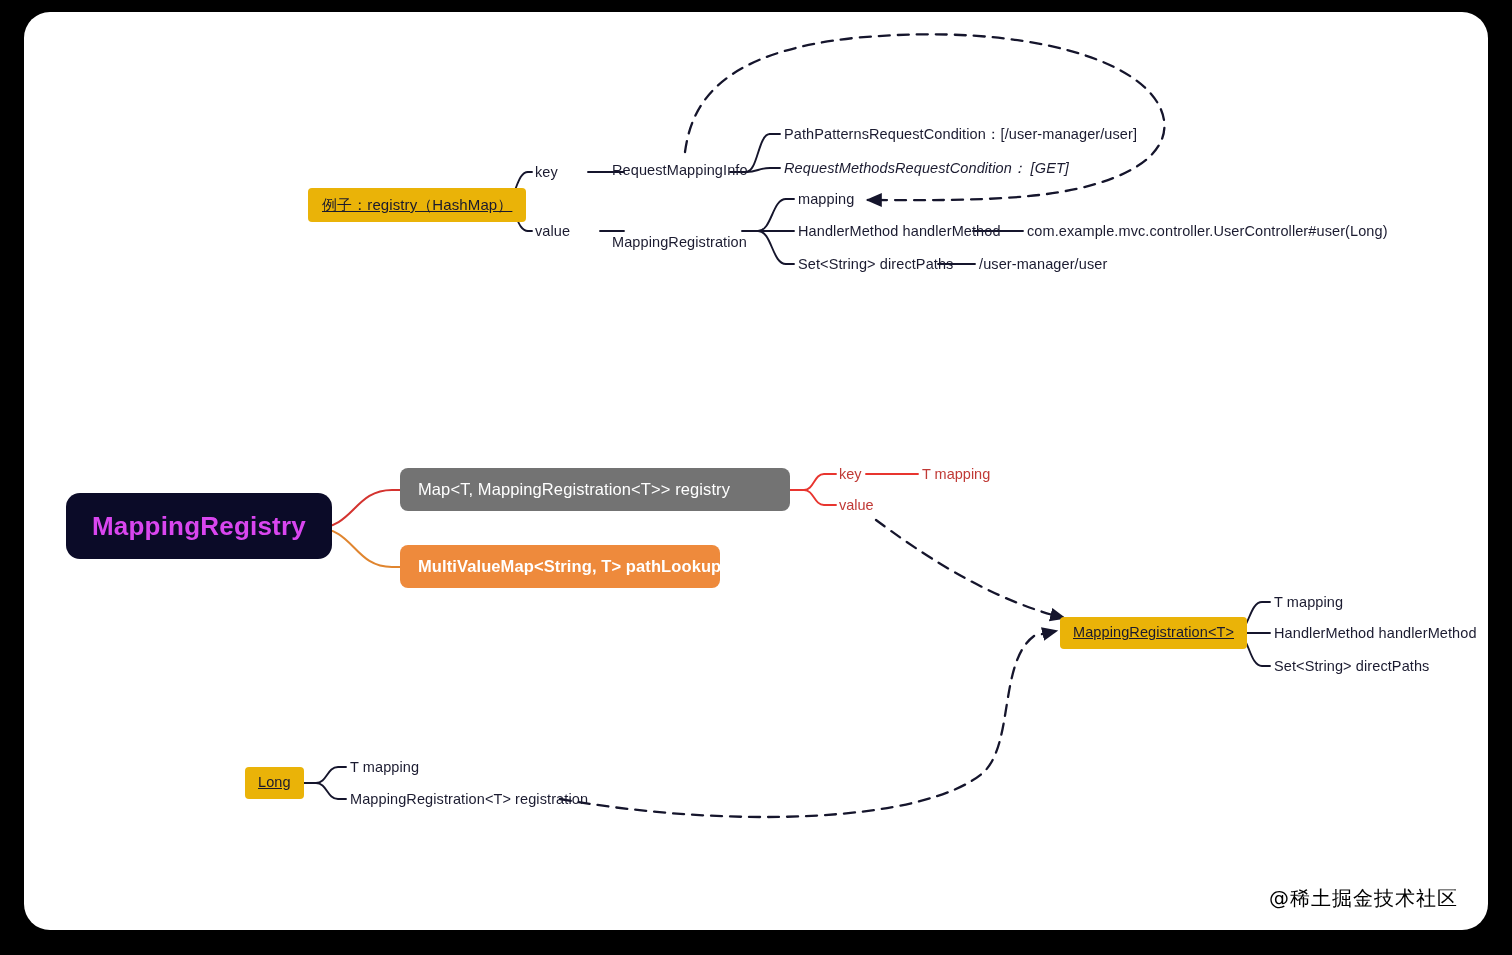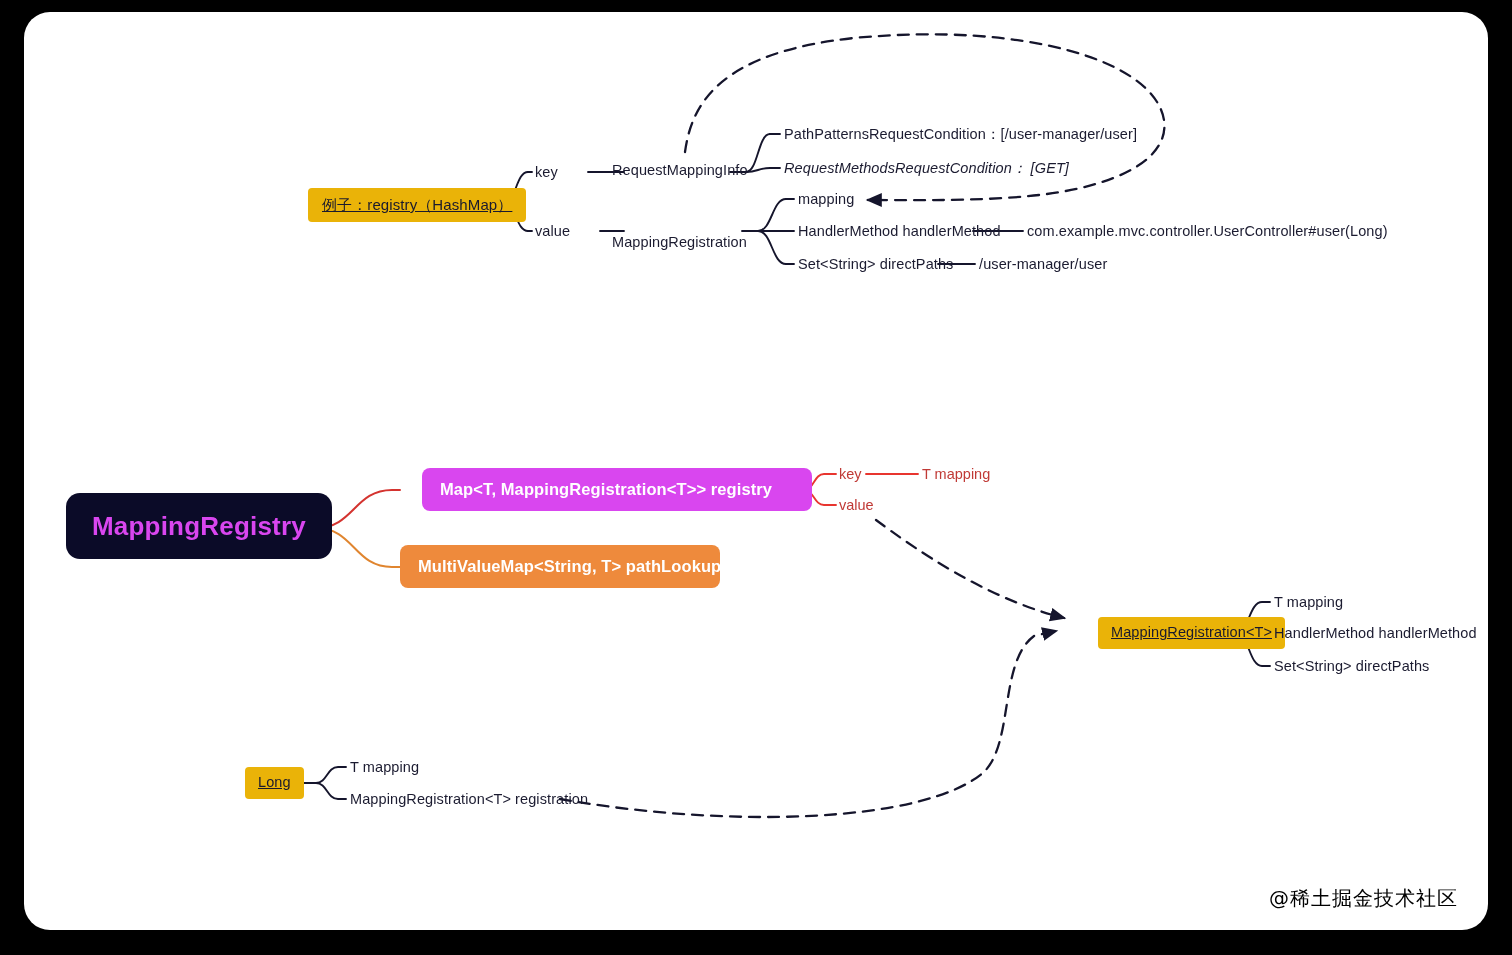--- a/index.html
+++ b/index.html
@@ -62,28 +62,27 @@
   .dark-node {
     background: #0b0b28;
     color: #d946ef;
     border-radius: 14px;
     font-size: 26px;
     font-weight: 700;
     padding: 20px 26px;
     letter-spacing: 0.2px;
   }
   .red-node {
-    background: #d946ef;
+    background: #737373;
     color: #ffffff;
     border-radius: 8px;
     font-size: 16.5px;
-    font-weight: 700;
+    font-weight: 400;
     padding: 13px 18px;
     letter-spacing: 0.1px;
-    margin-left: 22px;
   }
   .orange-node {
     background: #ee8a3c;
     color: #ffffff;
     border-radius: 8px;
     font-size: 16.5px;
     font-weight: 700;
     padding: 13px 18px;
     letter-spacing: 0.1px;
   }
@@ -202,21 +201,21 @@
     <div class="node red-node" style="left:376px; top:456px; width:390px;">Map&lt;T, MappingRegistration&lt;T&gt;&gt; registry</div>
 
     <div class="node orange-node" style="left:376px; top:533px; width:320px;">MultiValueMap&lt;String, T&gt; pathLookup</div>
 
     <div class="node lbl-red" style="left:815px; top:455px;">key</div>
 
     <div class="node lbl-red" style="left:898px; top:455px;">T mapping</div>
 
     <div class="node lbl-red" style="left:815px; top:486px;">value</div>
 
-    <div class="node pill" style="left:1036px; top:605px; font-size:14.5px; padding:8px 13px 9px 13px;margin-left:38px;">MappingRegistration&lt;T&gt;</div>
+    <div class="node pill" style="left:1036px; top:605px; font-size:14.5px; padding:8px 13px 9px 13px;">MappingRegistration&lt;T&gt;</div>
 
     <div class="node lbl" style="left:1250px; top:583px;">T mapping</div>
 
     <div class="node lbl" style="left:1250px; top:614px;">HandlerMethod handlerMethod</div>
 
     <div class="node lbl" style="left:1250px; top:647px;">Set&lt;String&gt; directPaths</div>
 
     <div class="node pill" style="left:221px; top:755px; font-size:14.5px; padding:8px 13px 9px 13px;">Long</div>
 
     <div class="node lbl" style="left:326px; top:748px;">T mapping</div>

